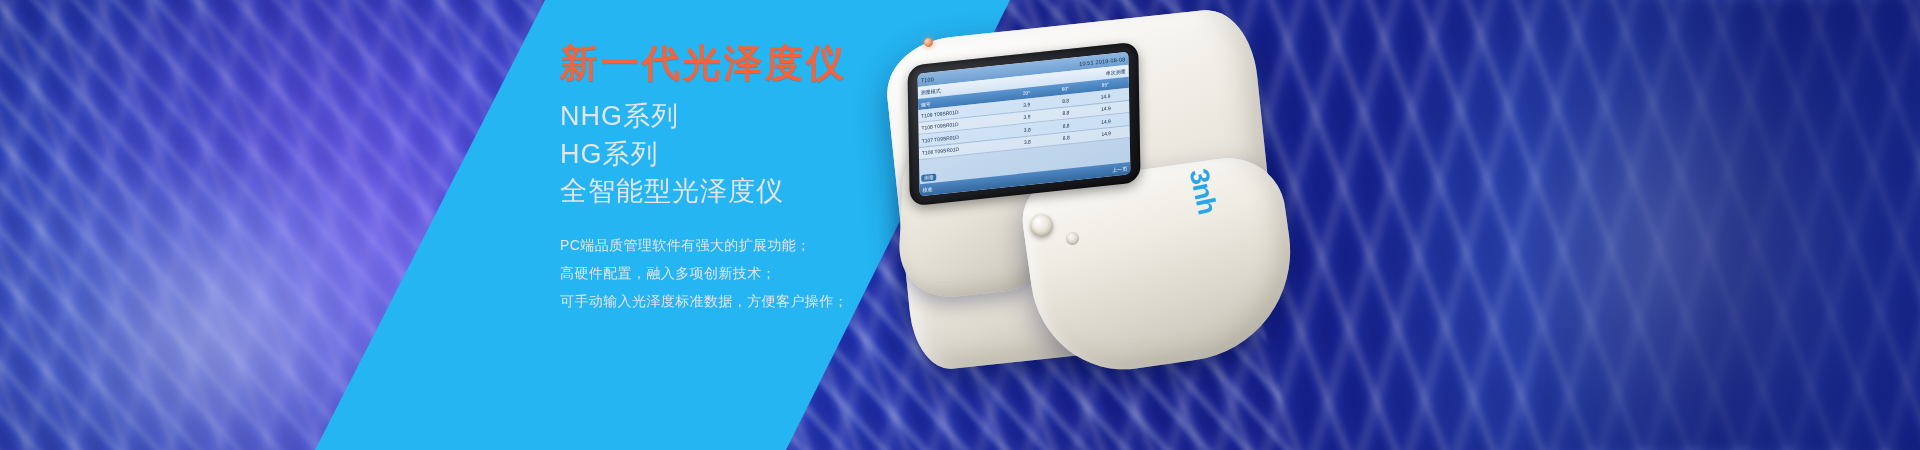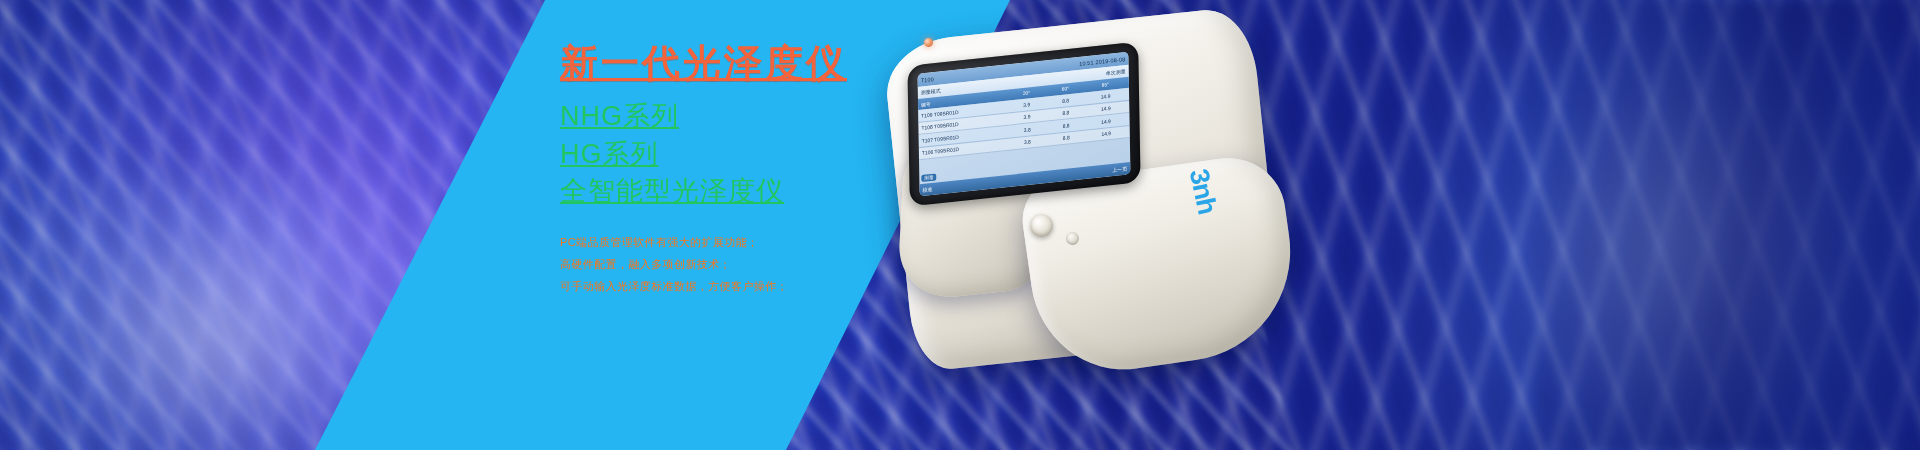--- a/index.html
+++ b/index.html
@@ -97,30 +97,29 @@
     clip-path:polygon(545px 0px, 1010px 0px, 786px 450px, 315px 450px);
   }
 
   
   .copy { position:absolute; left:560px; top:44px; width:430px; z-index:6; }
 
   .title {
     font-size:38px; font-weight:700; color:#f4643c; letter-spacing:3px;
     line-height:1.05; white-space:nowrap;
     text-shadow:0 1px 0 rgba(180,60,30,.35);
-    text-decoration:underline;
   }
   .heads { margin-top:14px; }
   .head-line {
-    font-size:27px; color:#22c55e; line-height:1.40; letter-spacing:1px;
-    white-space:nowrap; font-weight:400;text-decoration:underline;
+    font-size:27px; color:#e5e5e5; line-height:1.40; letter-spacing:1px;
+    white-space:nowrap; font-weight:400;
   }
   .paras { margin-top:20px; }
   .para-line {
-    font-size:11px; color:#f97316; line-height:2.00; letter-spacing:.4px;
+    font-size:14px; color:#e5e5e5; line-height:2.00; letter-spacing:.4px;
     white-space:nowrap; font-weight:400;
   }
 
   
   .device { position:absolute; left:880px; top:18px; width:420px; height:372px; z-index:7; }
 
   .dev-body {
     position:absolute; left:18px; top:6px; width:370px; height:330px;
     background:linear-gradient(160deg,#ffffff 0%,#f6f4ef 26%,#e9e5dc 56%,#d6d1c6 78%,#bdb7ab 100%);
     border-radius:70px 46px 120px 36px / 54px 70px 150px 60px;

